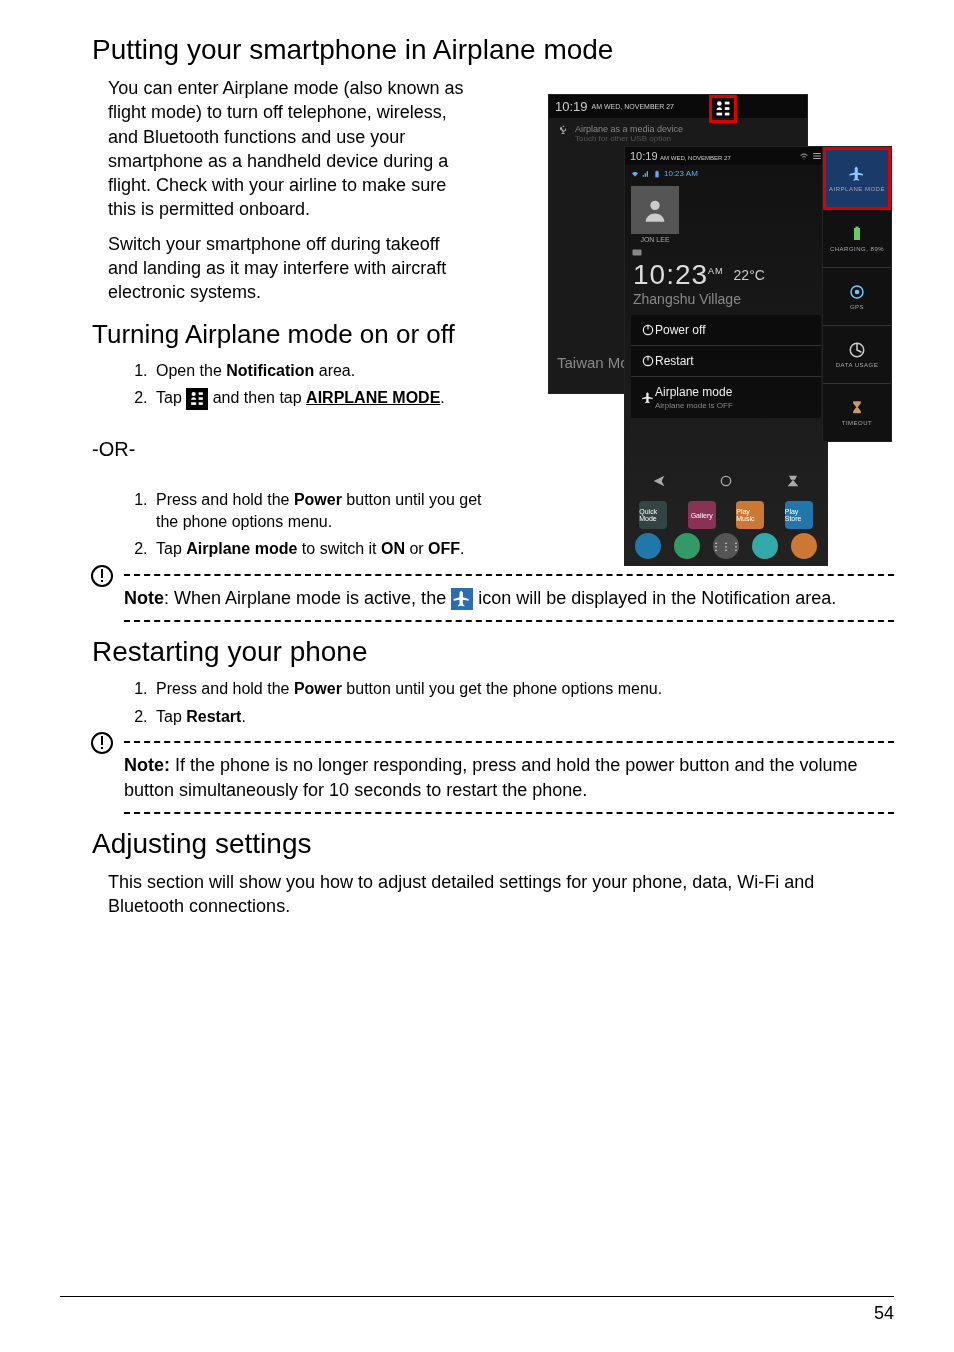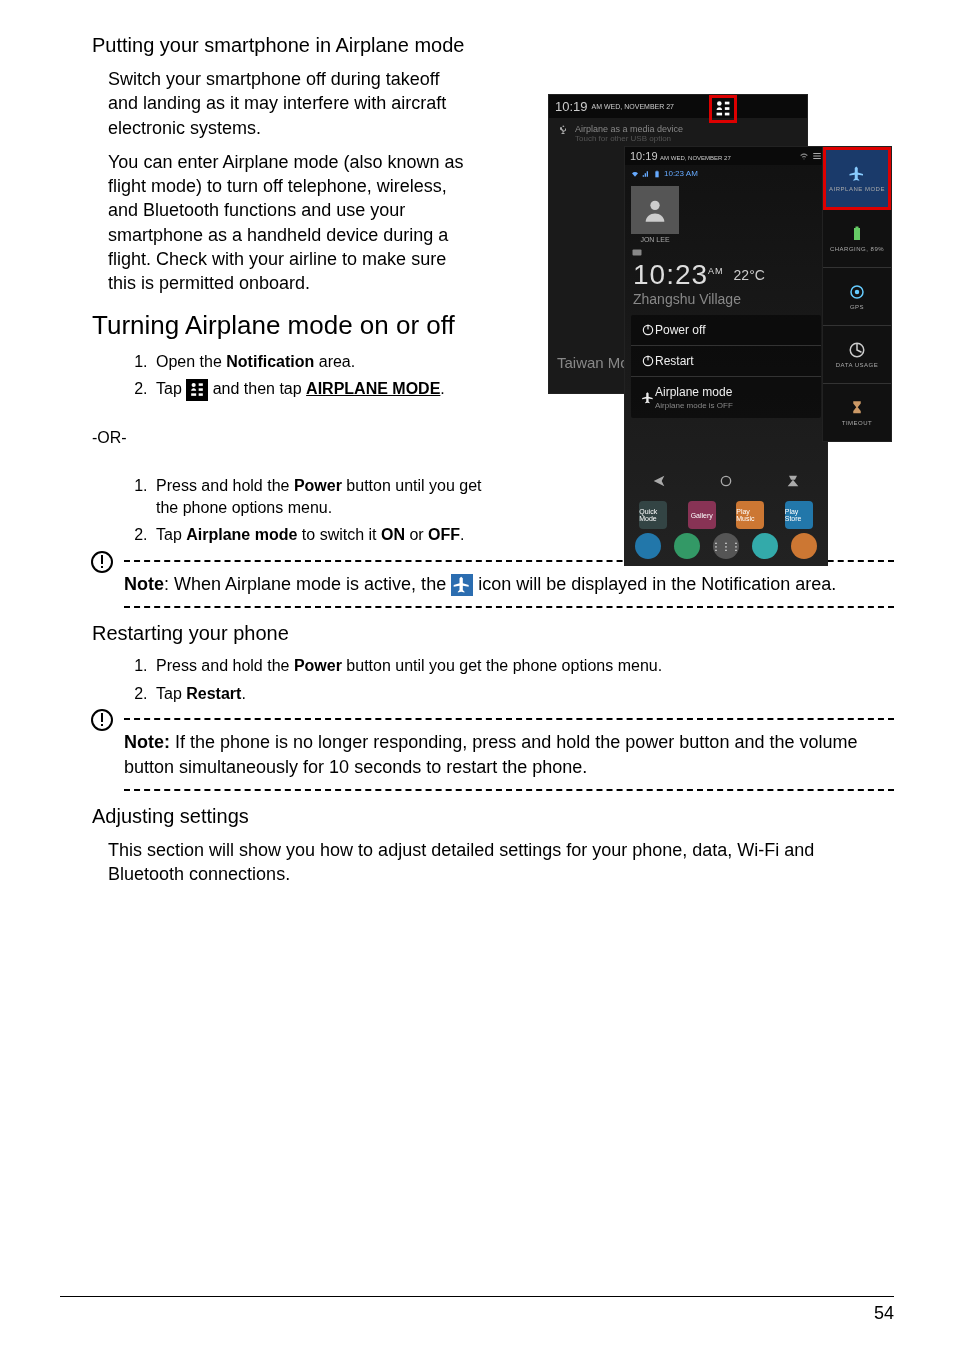--- a/index.html
+++ b/index.html
@@ -1,26 +1,26 @@
 <!DOCTYPE html>
 <html><head>
 <meta charset="utf-8">
 <style>
   * { box-sizing: border-box; margin: 0; padding: 0; }
   html, body { width: 954px; background: #fff; font-family: Arial, Helvetica, sans-serif; color: #000; }
   .page { width: 954px; padding: 30px 60px 40px 60px; position: relative; min-height: 1352px; }
-  .h1 { font-size: 20px; font-weight: 400; margin: 4px 0 10px 32px; }
+  .h1 { font-size: 28px; font-weight: 400; margin: 4px 0 10px 32px; }
   .h2 { font-size: 26px; font-weight: 400; margin: 14px 0 10px 32px; }
   .para { font-size: 18px; line-height: 1.35; margin: 6px 0 10px 48px; max-width: 360px; }
   .para-wide { font-size: 18px; line-height: 1.35; margin: 6px 0 10px 48px; }
   ol.steps { font-size: 16px; line-height: 1.35; margin: 4px 0 10px 72px; padding-left: 20px; }
   ol.steps li { margin-bottom: 6px; padding-left: 4px; }
   ol.steps-narrow { max-width: 340px; }
   b { font-weight: 700; }
-  .or { font-size: 16px; margin: 28px 0 28px 32px; }
+  .or { font-size: 20px; margin: 28px 0 28px 32px; }
   .note-block { position: relative; margin: 14px 0 14px 34px; padding: 12px 10px 12px 30px; font-size: 18px; line-height: 1.35; }
   .note-block::before, .note-block::after { content: ""; position: absolute; left: 30px; right: 0; height: 0; border-top: 2px dashed #000; }
   .note-block::before { top: 0; }
   .note-block::after { bottom: 0; }
   .exclaim { position: absolute; left: -4px; top: -10px; width: 24px; height: 24px; }
   .exclaim svg { width: 24px; height: 24px; }
   .inline-icon { display: inline-block; vertical-align: middle; width: 22px; height: 22px; background: #000; color: #fff; border: 1px solid #000; position: relative; }
   .inline-icon svg { width: 100%; height: 100%; display: block; }
   .inline-icon-blue { background: #2b6db0; border-color: #2b6db0; }
   
@@ -61,22 +61,22 @@
   .red-overlay-1 { position:absolute; top:0; left:160px; width:28px; height:28px; pointer-events:none; }
   .footer { position:absolute; bottom:28px; left:60px; right:60px; border-top:1px solid #000; padding-top:6px; text-align:right; font-size:18px; }
 </style>
 </head>
 <body>
 
 <div class="page">
 
   <h1 class="h1">Putting your smartphone in Airplane mode</h1>
 
+  <p class="para">You can enter Airplane mode (also known as flight mode) to turn off telephone, wireless, and Bluetooth functions and use your smartphone as a handheld device during a flight. Check with your airline to make sure this is permitted onboard.</p>
   <p class="para">Switch your smartphone off during takeoff and landing as it may interfere with aircraft electronic systems.</p>
-  <p class="para">You can enter Airplane mode (also known as flight mode) to turn off telephone, wireless, and Bluetooth functions and use your smartphone as a handheld device during a flight. Check with your airline to make sure this is permitted onboard.</p>
 
   <h2 class="h2">Turning Airplane mode on or off</h2>
 
   <ol class="steps steps-narrow">
     <li>
       <span>Open the </span><b>Notification</b><span> area.</span>
     </li>
     <li>
       <span>Tap </span><span class="inline-icon"><svg viewBox="0 0 24 24">
             <circle cx="8" cy="6" r="2.5" fill="#fff"></circle>

